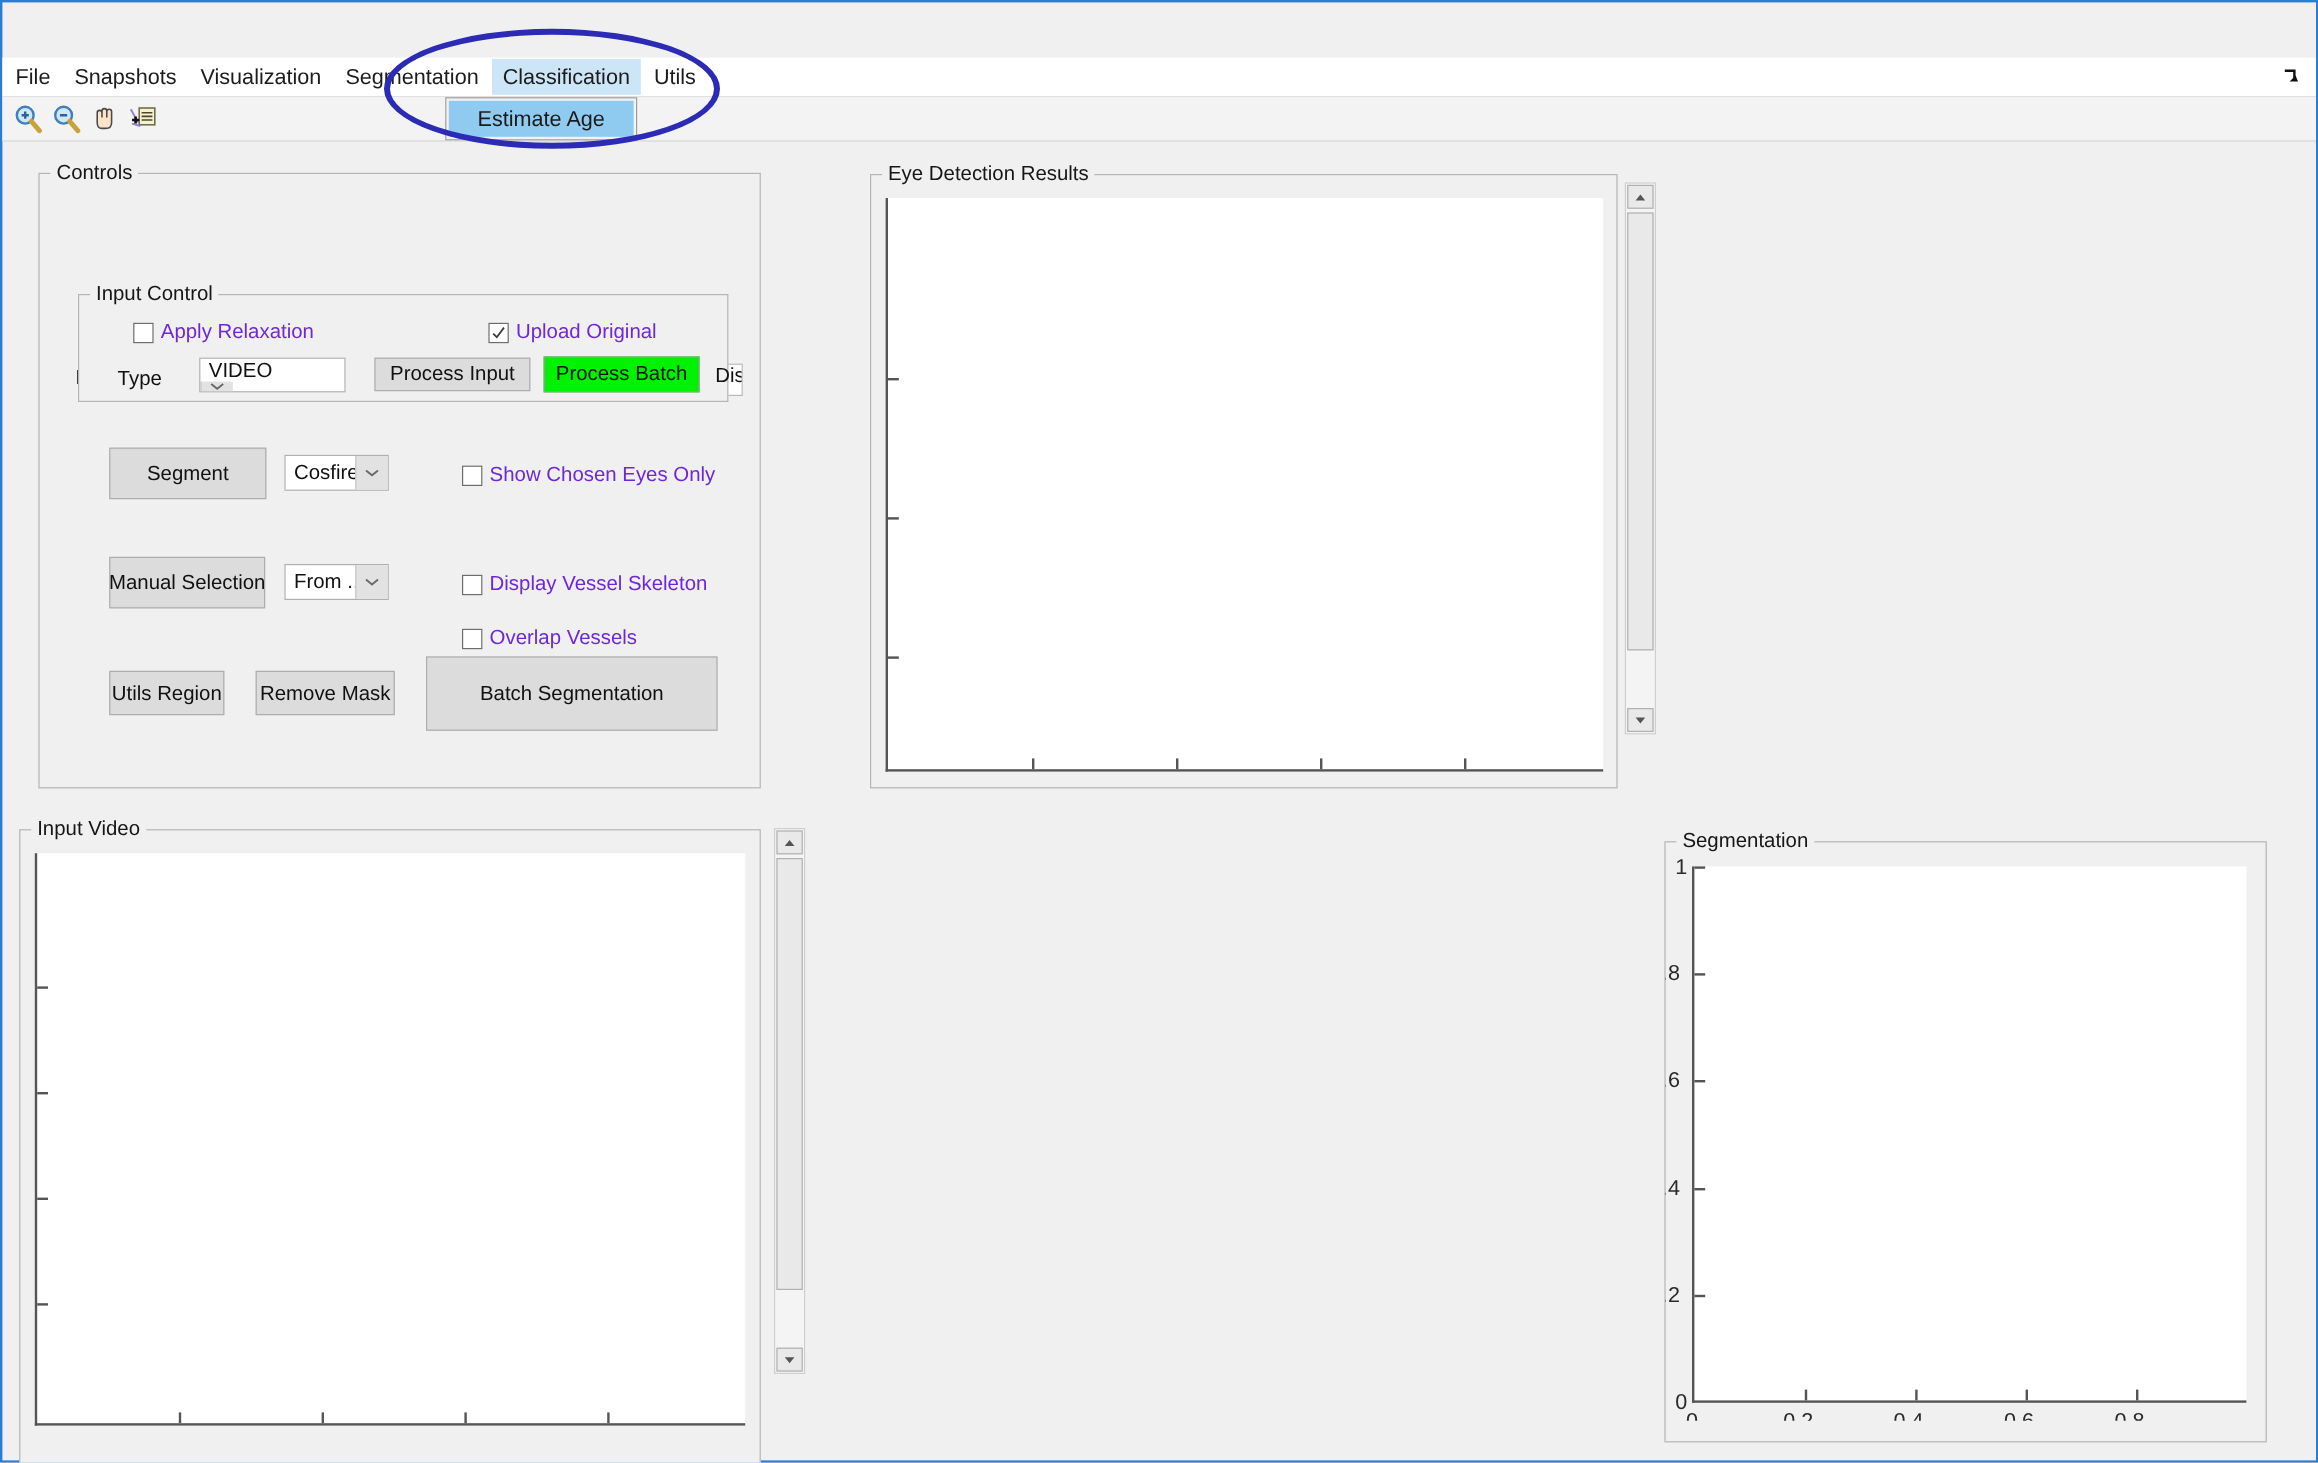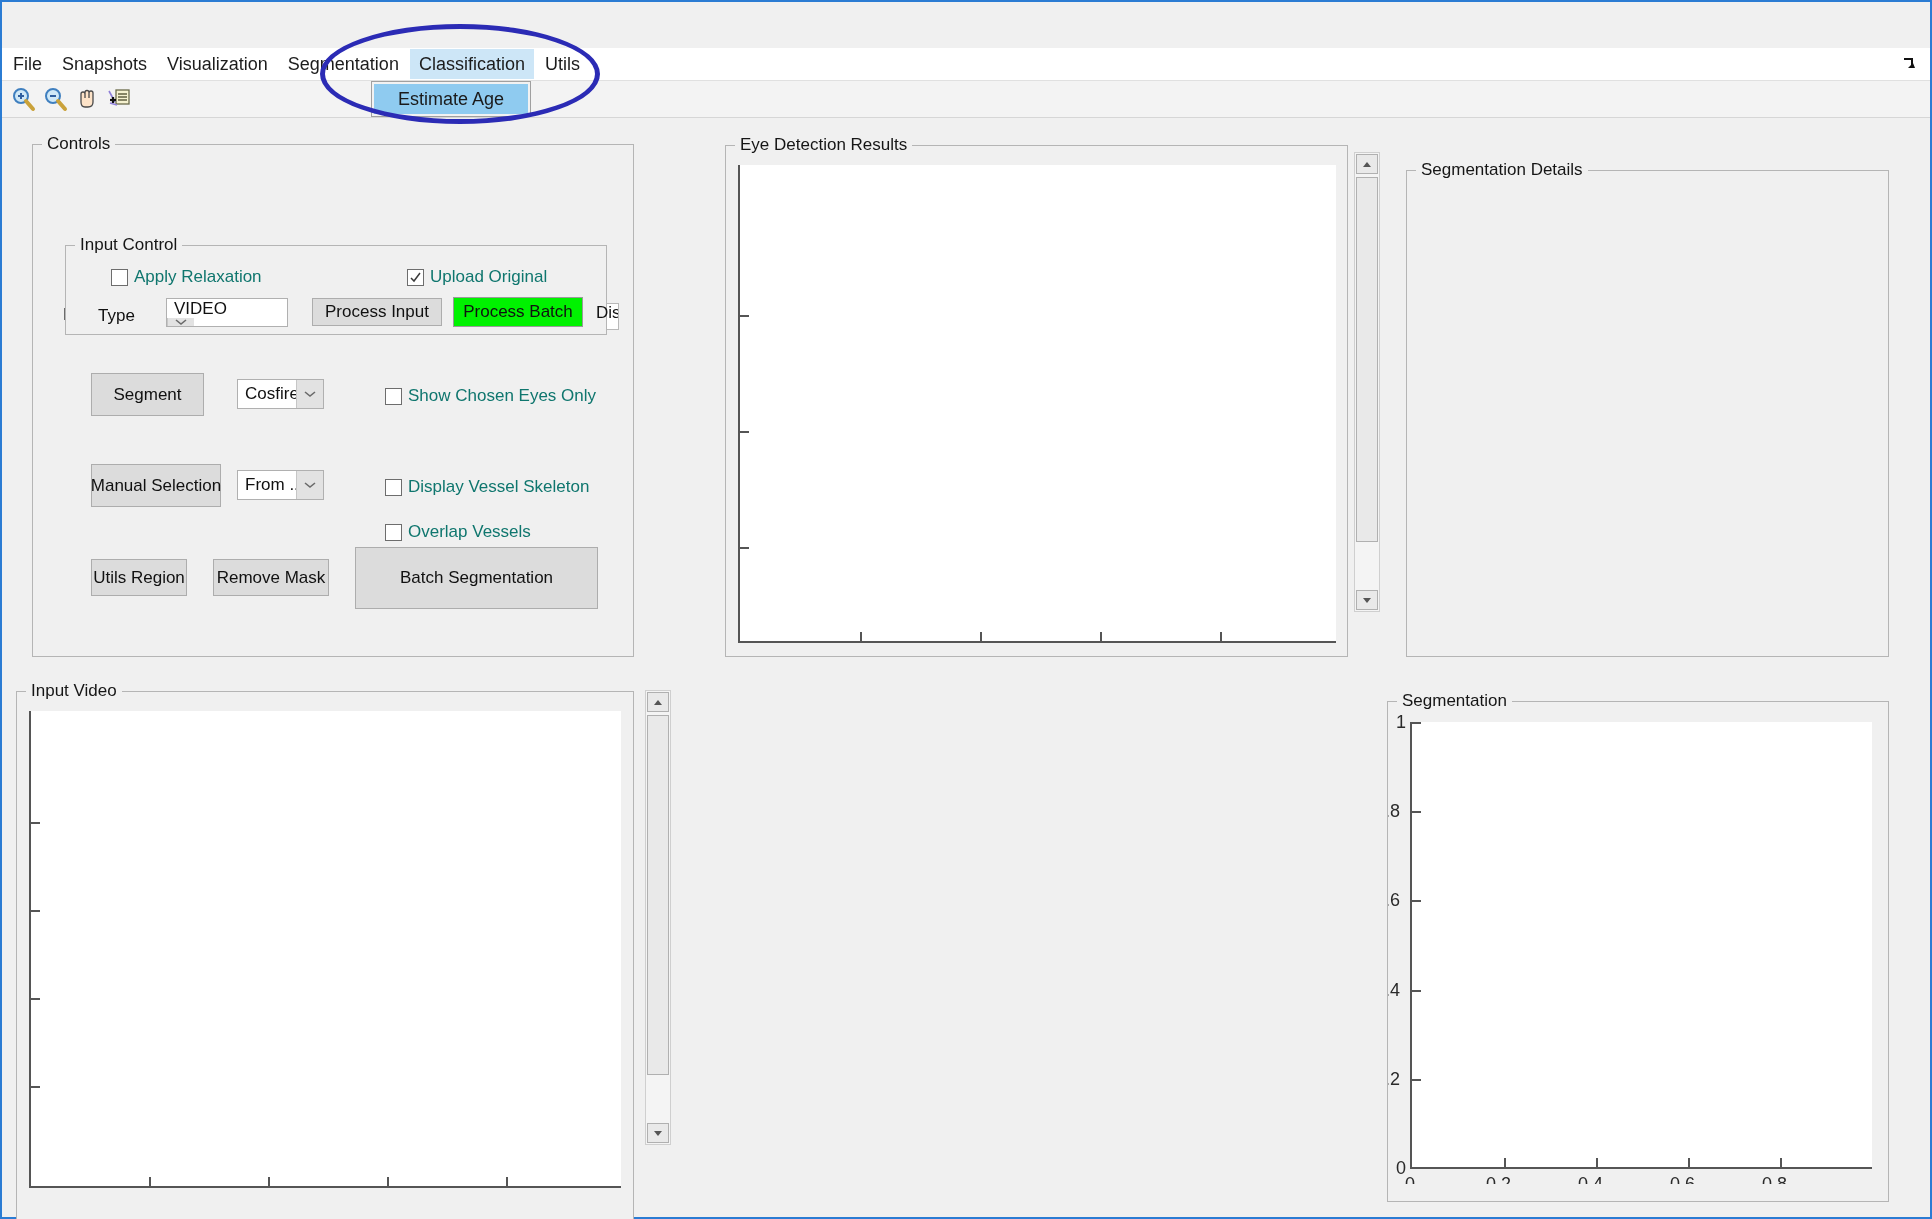--- a/index.html
+++ b/index.html
@@ -229,21 +229,21 @@
     background: #ffffff;
     box-sizing: border-box;
     margin-right: 6px;
     flex: none;
     display: flex;
     align-items: center;
     justify-content: center;
   }
   .chk-label {
     font-size: 17px;
-    color: #0f766e;
+    color: #6d28d9;
   }
   .axes-noborder {
     position: absolute;
     background: #ffffff;
     box-sizing: border-box;
     border-left: 2px solid #555;
     border-bottom: 2px solid #555;
   }
   .tick-y {
     position: absolute;
@@ -396,21 +396,21 @@
         </span>
       </div>
 
       <div class="btn" style="left:246px; top:52px; width:130px; height:28px;">Process Input</div>
 
       <div class="btn green" style="left:387px; top:51px; width:130px; height:30px;">Process Batch</div>
 
       <div class="clip-text" style="left:530px; top:57px; width:22px;">Display</div>
     </div>
 
-    <div class="btn" style="left:58px; top:228px; width:113px; height:43px;">Segment</div>
+    <div class="btn" style="left:58px; top:228px; width:131px; height:43px;">Segment</div>
     <div class="combo" style="left:204px; top:234px; width:87px; height:30px;">
       <span class="combo-value">Cosfire</span>
       <span class="combo-arrow">
         <svg width="12" height="8" viewBox="0 0 12 8">
             <polyline points="1,2 6,6 11,2" fill="none" stroke="#6a6a6a" stroke-width="1.6"></polyline>
           </svg>
       </span>
     </div>
     <div class="chk-wrap" style="left:352px; top:241px;">
       <span class="chk-box"></span>
@@ -459,23 +459,20 @@
         </svg>
     </div>
     <div class="sb-thumb" style="top:24px; height:365px;"></div>
     <div class="sb-arrow down">
       <svg width="10" height="7" viewBox="0 0 10 7">
           <polygon points="5,6 9,1 1,1" fill="#555"></polygon>
         </svg>
     </div>
   </div>
 
-  <div class="panel" style="left:1404px; top:168px; width:483px; height:487px;">
-    <div class="panel-title">Segmentation Details</div>
-  </div>
 
   <div class="panel" style="left:14px; top:689px; width:618px; height:633px;">
     <div class="panel-title">Input Video</div>
     <div class="axes-noborder" style="left:12px; top:19px; width:592px; height:477px;">
       <div class="tick-y" style="top:111px;"></div>
       <div class="tick-y" style="top:199px;"></div>
       <div class="tick-y" style="top:287px;"></div>
       <div class="tick-y" style="top:375px;"></div>
       <div class="tick-x" style="left:118px;"></div>
       <div class="tick-x" style="left:237px;"></div>

